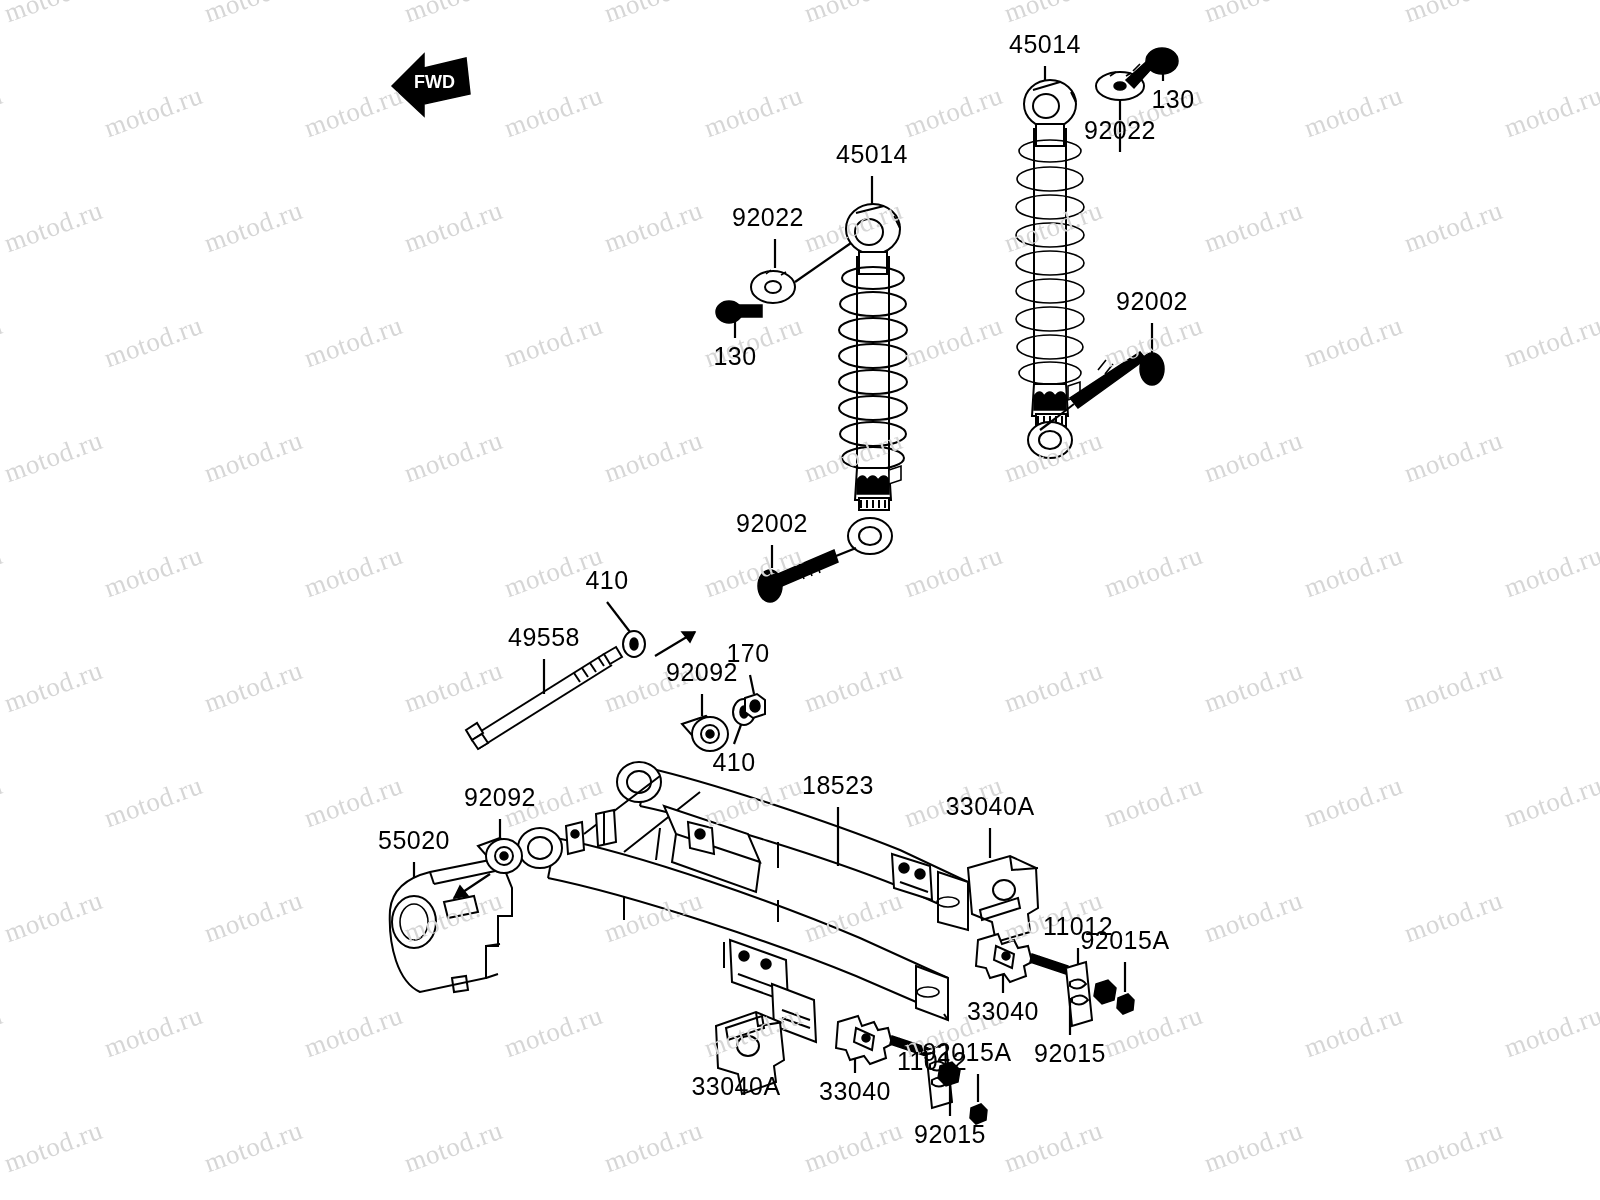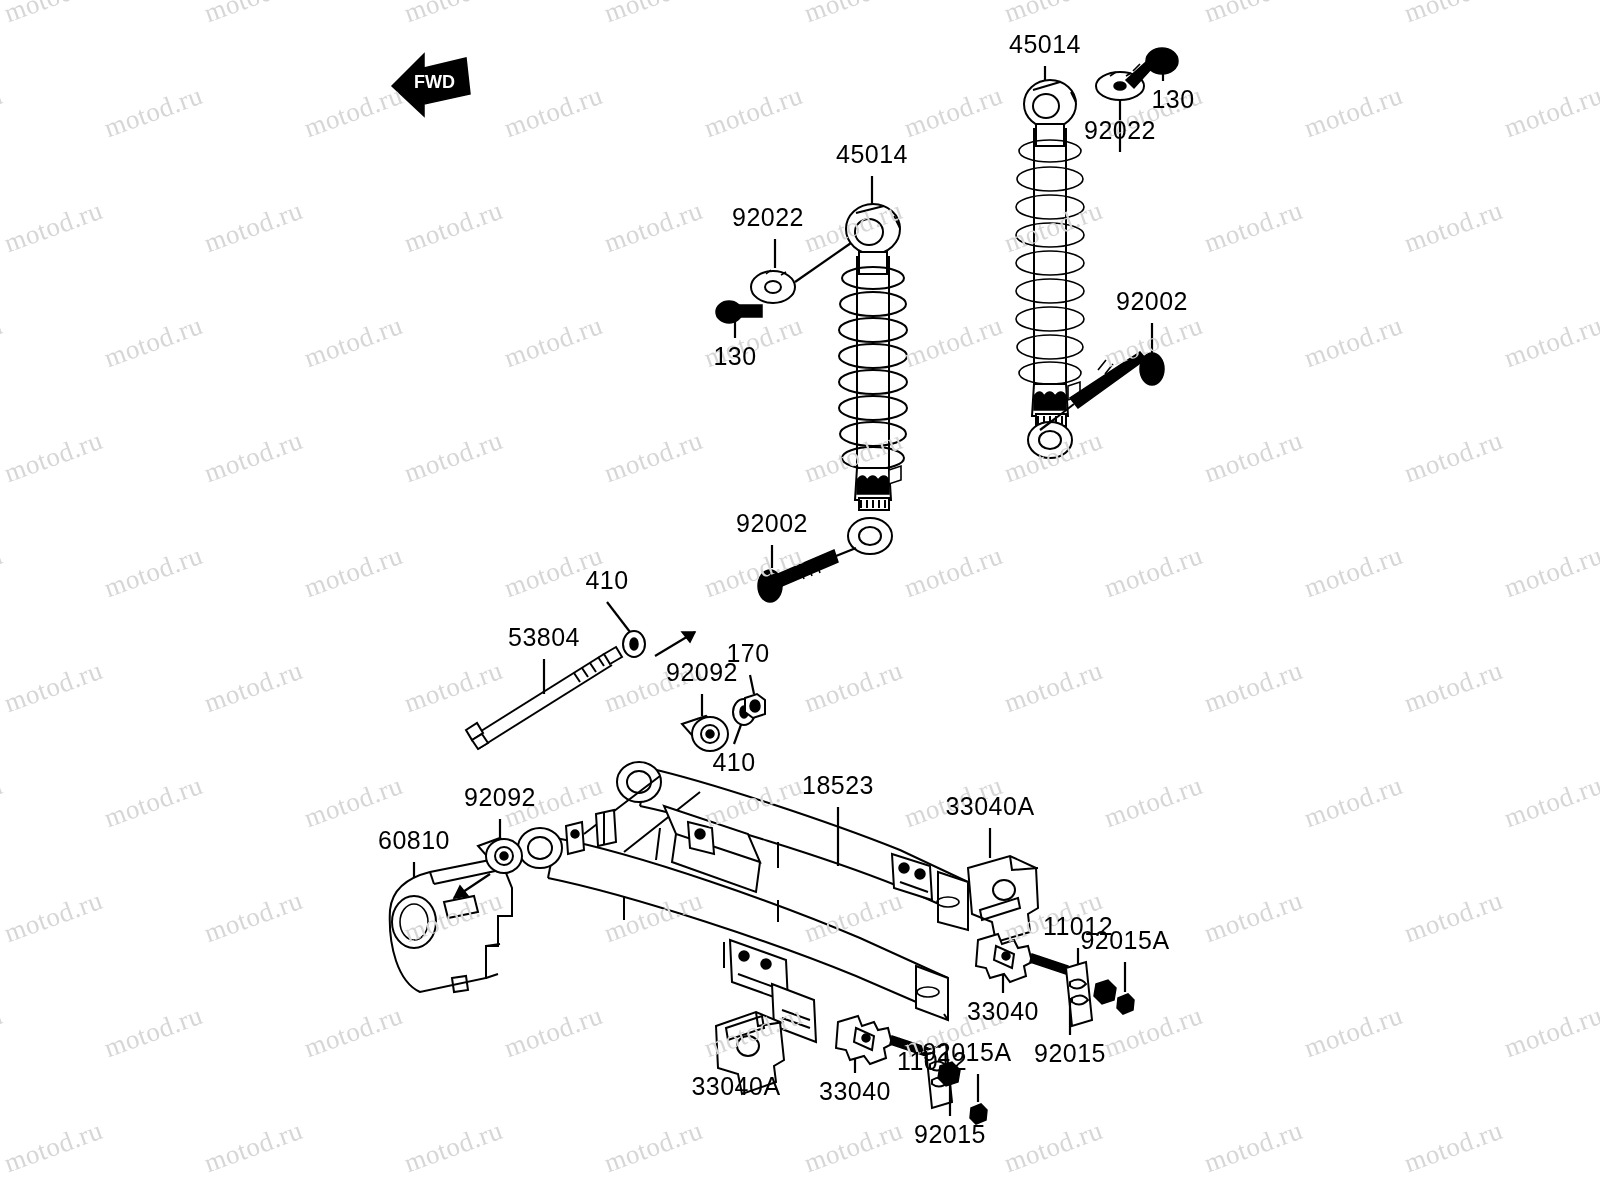--- a/index.html
+++ b/index.html
@@ -482,28 +482,28 @@
   <div id="label-layer">
       <div class="part-label" style="left: 1045px; top: 30px;">45014</div>
       <div class="part-label" style="left: 1173px; top: 85px;">130</div>
       <div class="part-label" style="left: 1120px; top: 116px;">92022</div>
       <div class="part-label" style="left: 872px; top: 140px;">45014</div>
       <div class="part-label" style="left: 768px; top: 203px;">92022</div>
       <div class="part-label" style="left: 1152px; top: 287px;">92002</div>
       <div class="part-label" style="left: 735px; top: 342px;">130</div>
       <div class="part-label" style="left: 772px; top: 509px;">92002</div>
       <div class="part-label" style="left: 607px; top: 566px;">410</div>
-      <div class="part-label" style="left: 544px; top: 623px;">53804</div>
+      <div class="part-label" style="left: 544px; top: 623px;">49558</div>
       <div class="part-label" style="left: 748px; top: 639px;">170</div>
       <div class="part-label" style="left: 702px; top: 658px;">92092</div>
       <div class="part-label" style="left: 734px; top: 748px;">410</div>
       <div class="part-label" style="left: 838px; top: 771px;">18523</div>
       <div class="part-label" style="left: 990px; top: 792px;">33040A</div>
       <div class="part-label" style="left: 500px; top: 783px;">92092</div>
-      <div class="part-label" style="left: 414px; top: 826px;">60810</div>
+      <div class="part-label" style="left: 414px; top: 826px;">55020</div>
       <div class="part-label" style="left: 1078px; top: 912px;">11012</div>
       <div class="part-label" style="left: 1125px; top: 926px;">92015A</div>
       <div class="part-label" style="left: 1003px; top: 997px;">33040</div>
       <div class="part-label" style="left: 1070px; top: 1039px;">92015</div>
       <div class="part-label" style="left: 932px; top: 1047px;">11012</div>
       <div class="part-label" style="left: 967px; top: 1038px;">92015A</div>
       <div class="part-label" style="left: 736px; top: 1072px;">33040A</div>
       <div class="part-label" style="left: 855px; top: 1077px;">33040</div>
       <div class="part-label" style="left: 950px; top: 1120px;">92015</div>
     </div>

